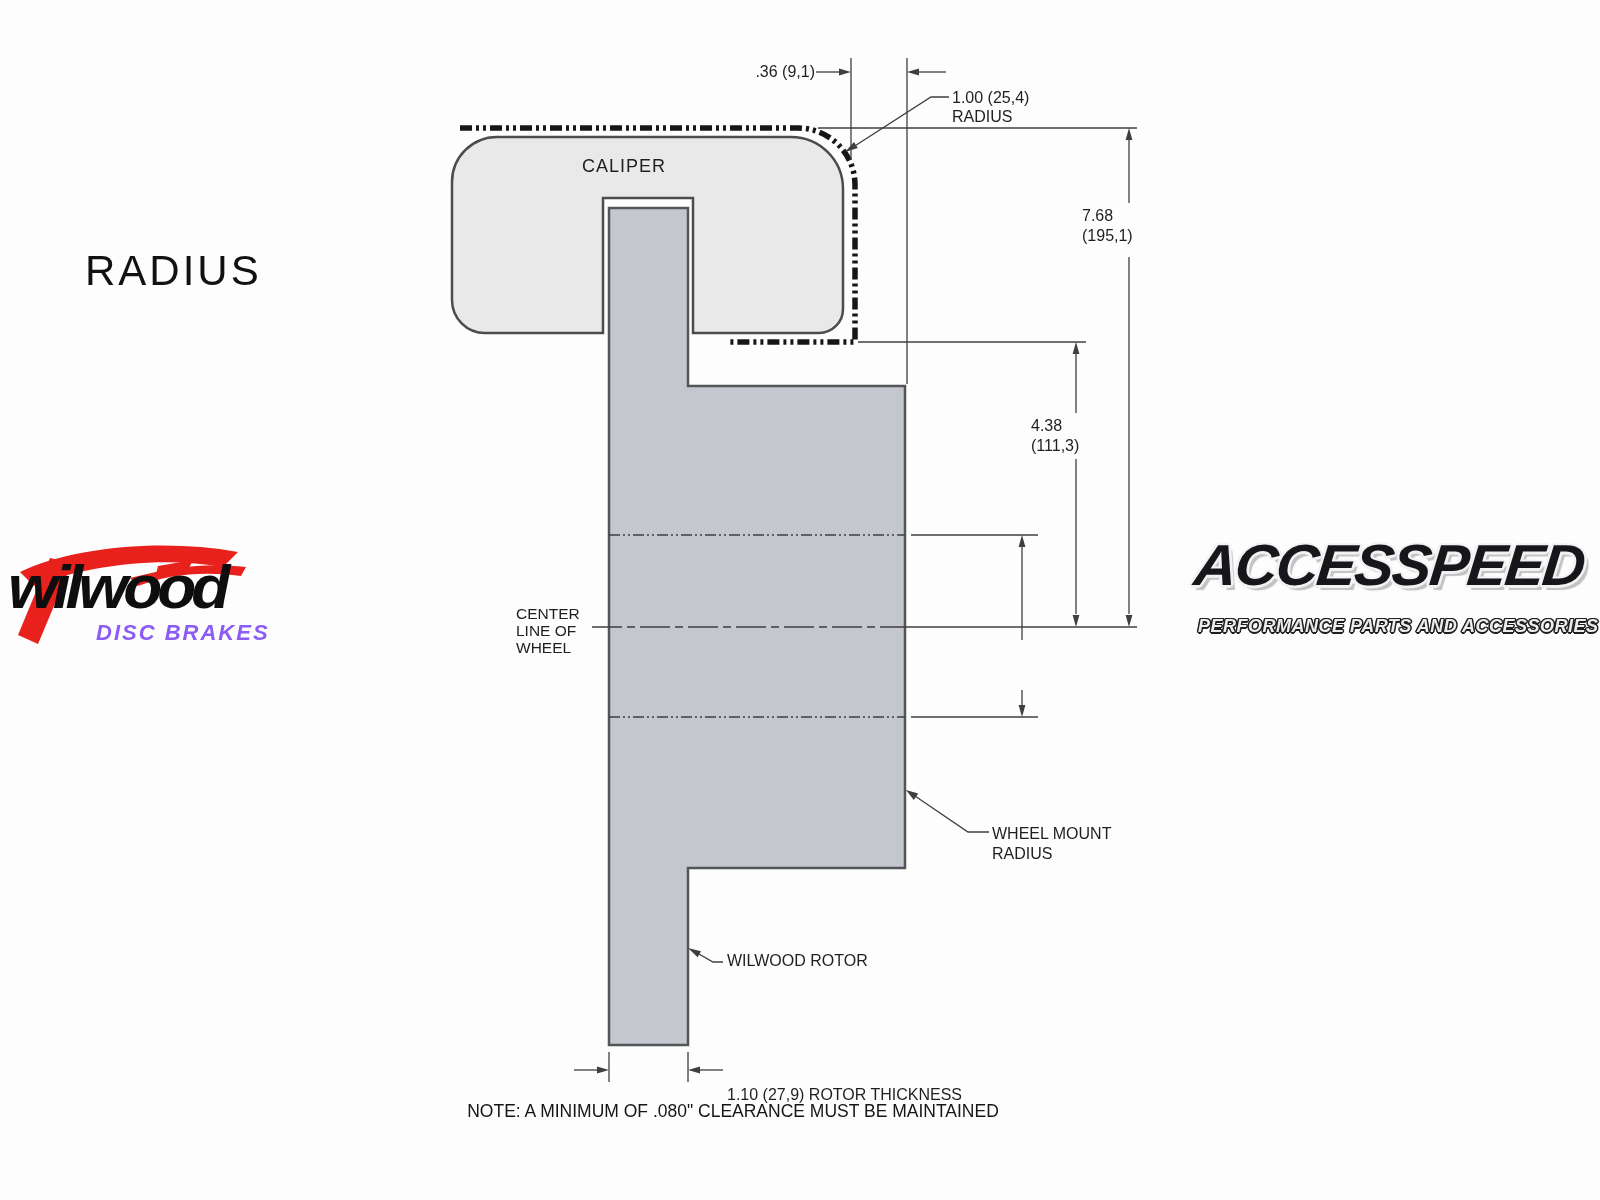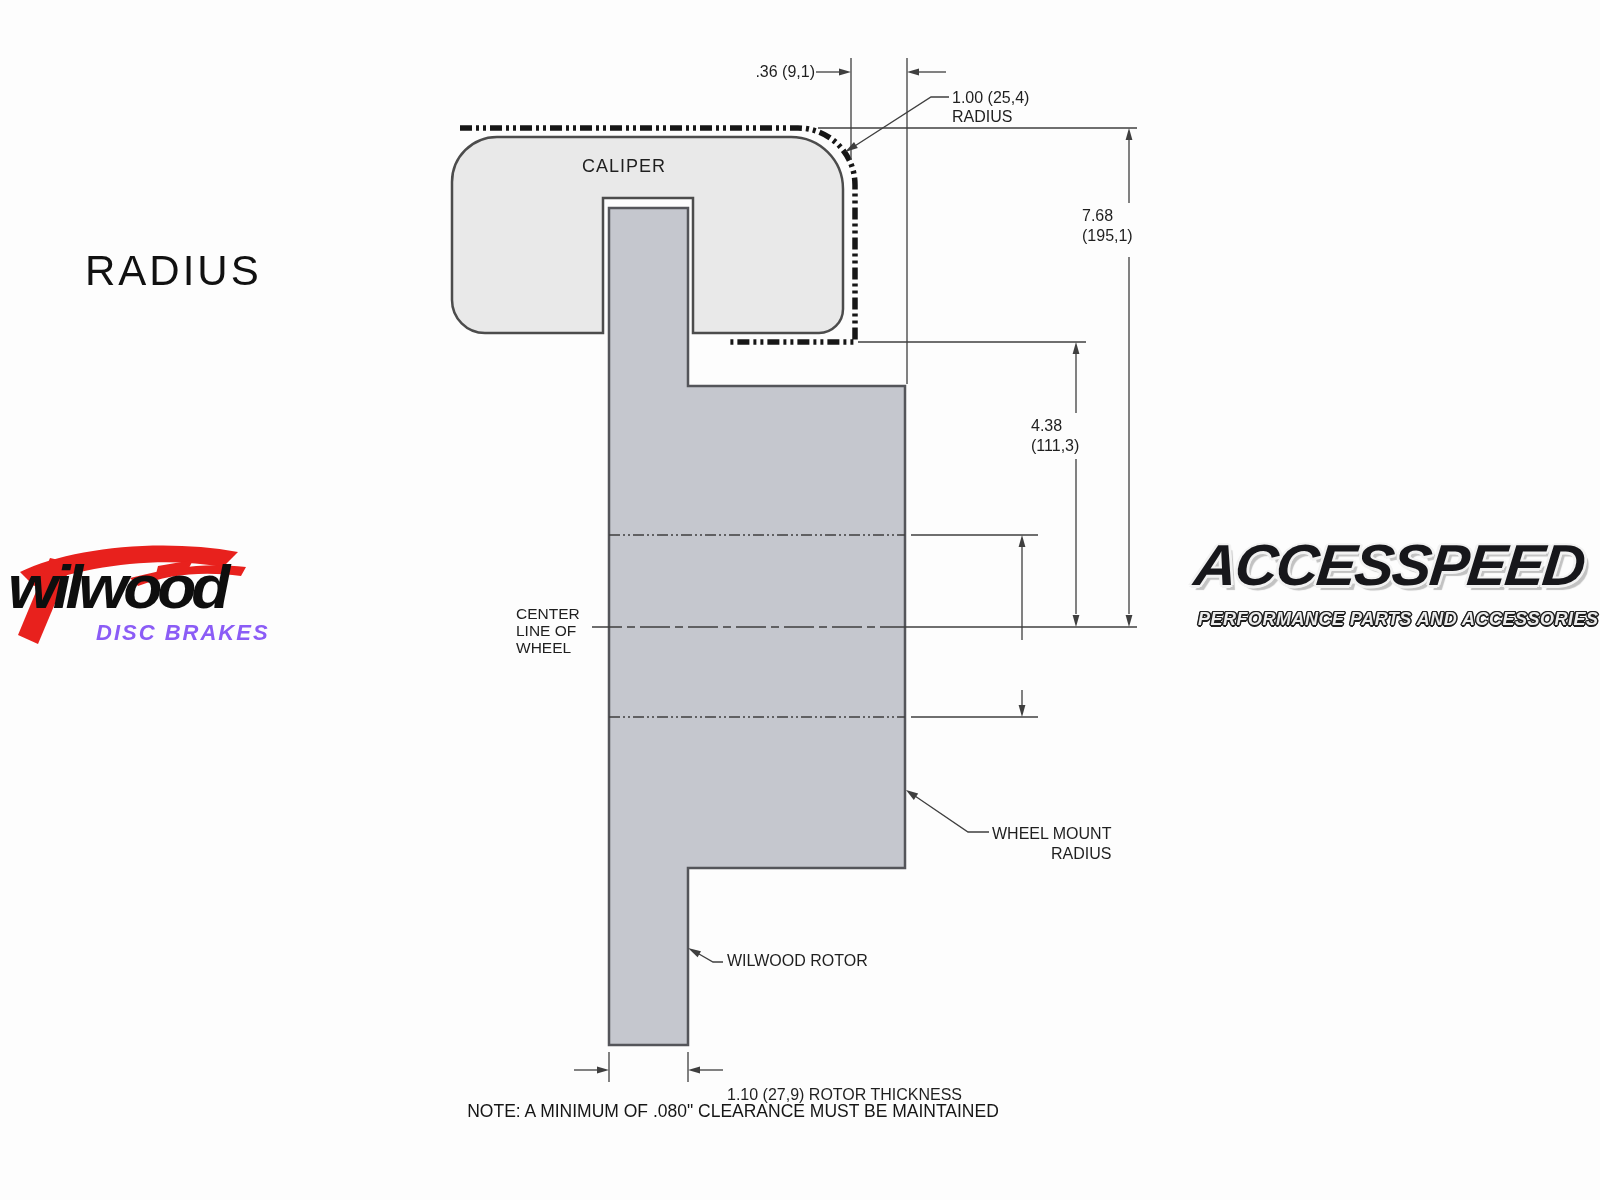--- a/index.html
+++ b/index.html
@@ -34,21 +34,21 @@
   .accesspeed{position:absolute;left:1198px;top:532px;width:400px;height:120px;}
   .accesspeed .wordmark{
     display:block;font-size:63px;font-weight:bold;font-style:italic;letter-spacing:-2px;
     color:#17171b;transform:skewX(-6deg) scaleX(0.94) scaleY(0.92);transform-origin:left top;
     white-space:nowrap;
     text-shadow:-2px -2px 0 #f2f2f2,2px -2px 0 #f2f2f2,-2px 2px 0 #f2f2f2,2px 2px 0 #f2f2f2,
                 -3px 0 0 #f2f2f2,3px 0 0 #f2f2f2,0 3px 0 #f2f2f2,0 -3px 0 #f2f2f2,
                 5px 5px 1px #c2c2c2;
   }
   .accesspeed .tagline{
-    display:block;margin-top:5px;text-align:center;font-size:18px;font-weight:bold;font-style:italic;
+    display:block;margin-top:12px;text-align:center;font-size:18px;font-weight:bold;font-style:italic;
     letter-spacing:0.5px;color:#ececec;white-space:nowrap;
     text-shadow:-1.5px 0 0 #202020,1.5px 0 0 #202020,0 -1.5px 0 #202020,0 1.5px 0 #202020,
                 -1px -1px 0 #202020,1px 1px 0 #202020,-1px 1px 0 #202020,1px -1px 0 #202020;
   }
 </style>
 </head>
 <body>
 
 <div class="canvas">
 
@@ -136,21 +136,21 @@
     <div>(111,3)</div>
   </div>
 
 
   <div class="lbl cl-lbl" style="left:516px;top:605px;">
     <div>CENTER</div>
     <div>LINE OF</div>
     <div>WHEEL</div>
   </div>
 
-  <div class="lbl dim" style="left:992px;top:824px;line-height:20px;text-align:right;">
+  <div class="lbl dim" style="left:992px;top:824px;line-height:20px;">
     <div>WHEEL MOUNT</div>
     <div>RADIUS</div>
   </div>
 
   <div class="lbl dim" style="left:727px;top:952px;">WILWOOD ROTOR</div>
 
   <div class="lbl dim" style="left:727px;top:1086px;">1.10 (27,9) ROTOR THICKNESS</div>
 
   <div class="note">
     <div>NOTE: A MINIMUM OF .080" CLEARANCE MUST BE MAINTAINED</div>

